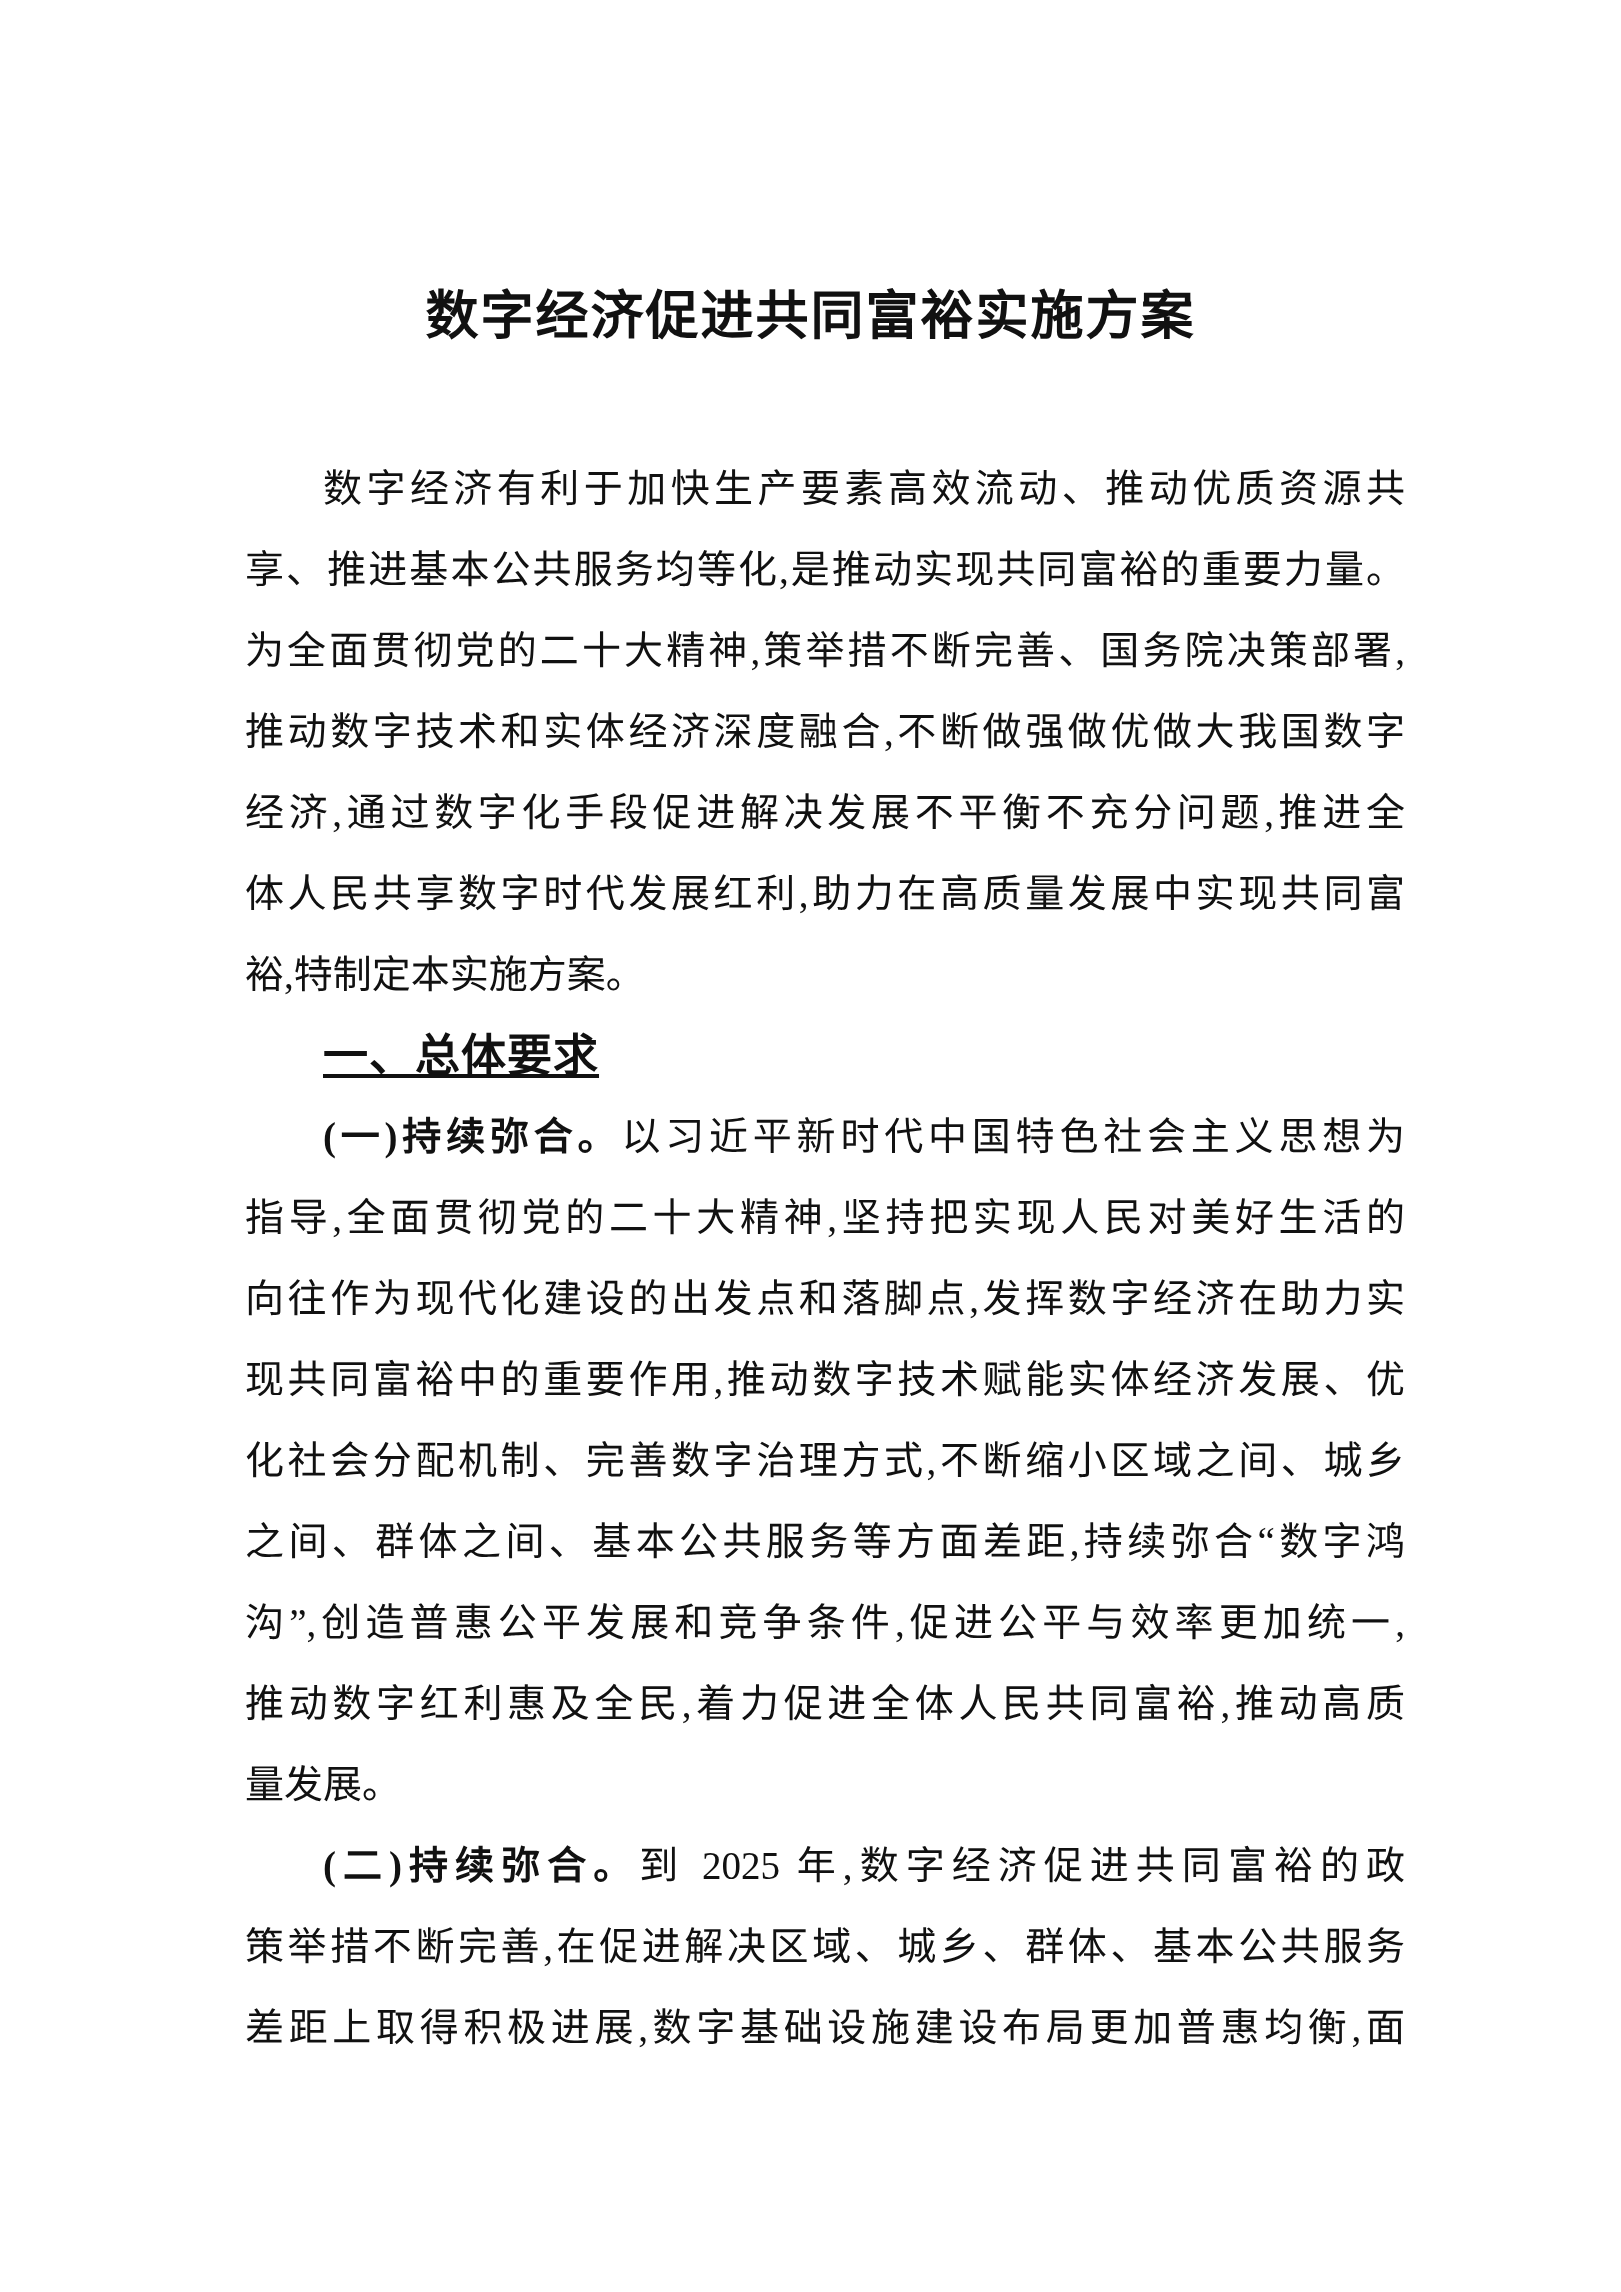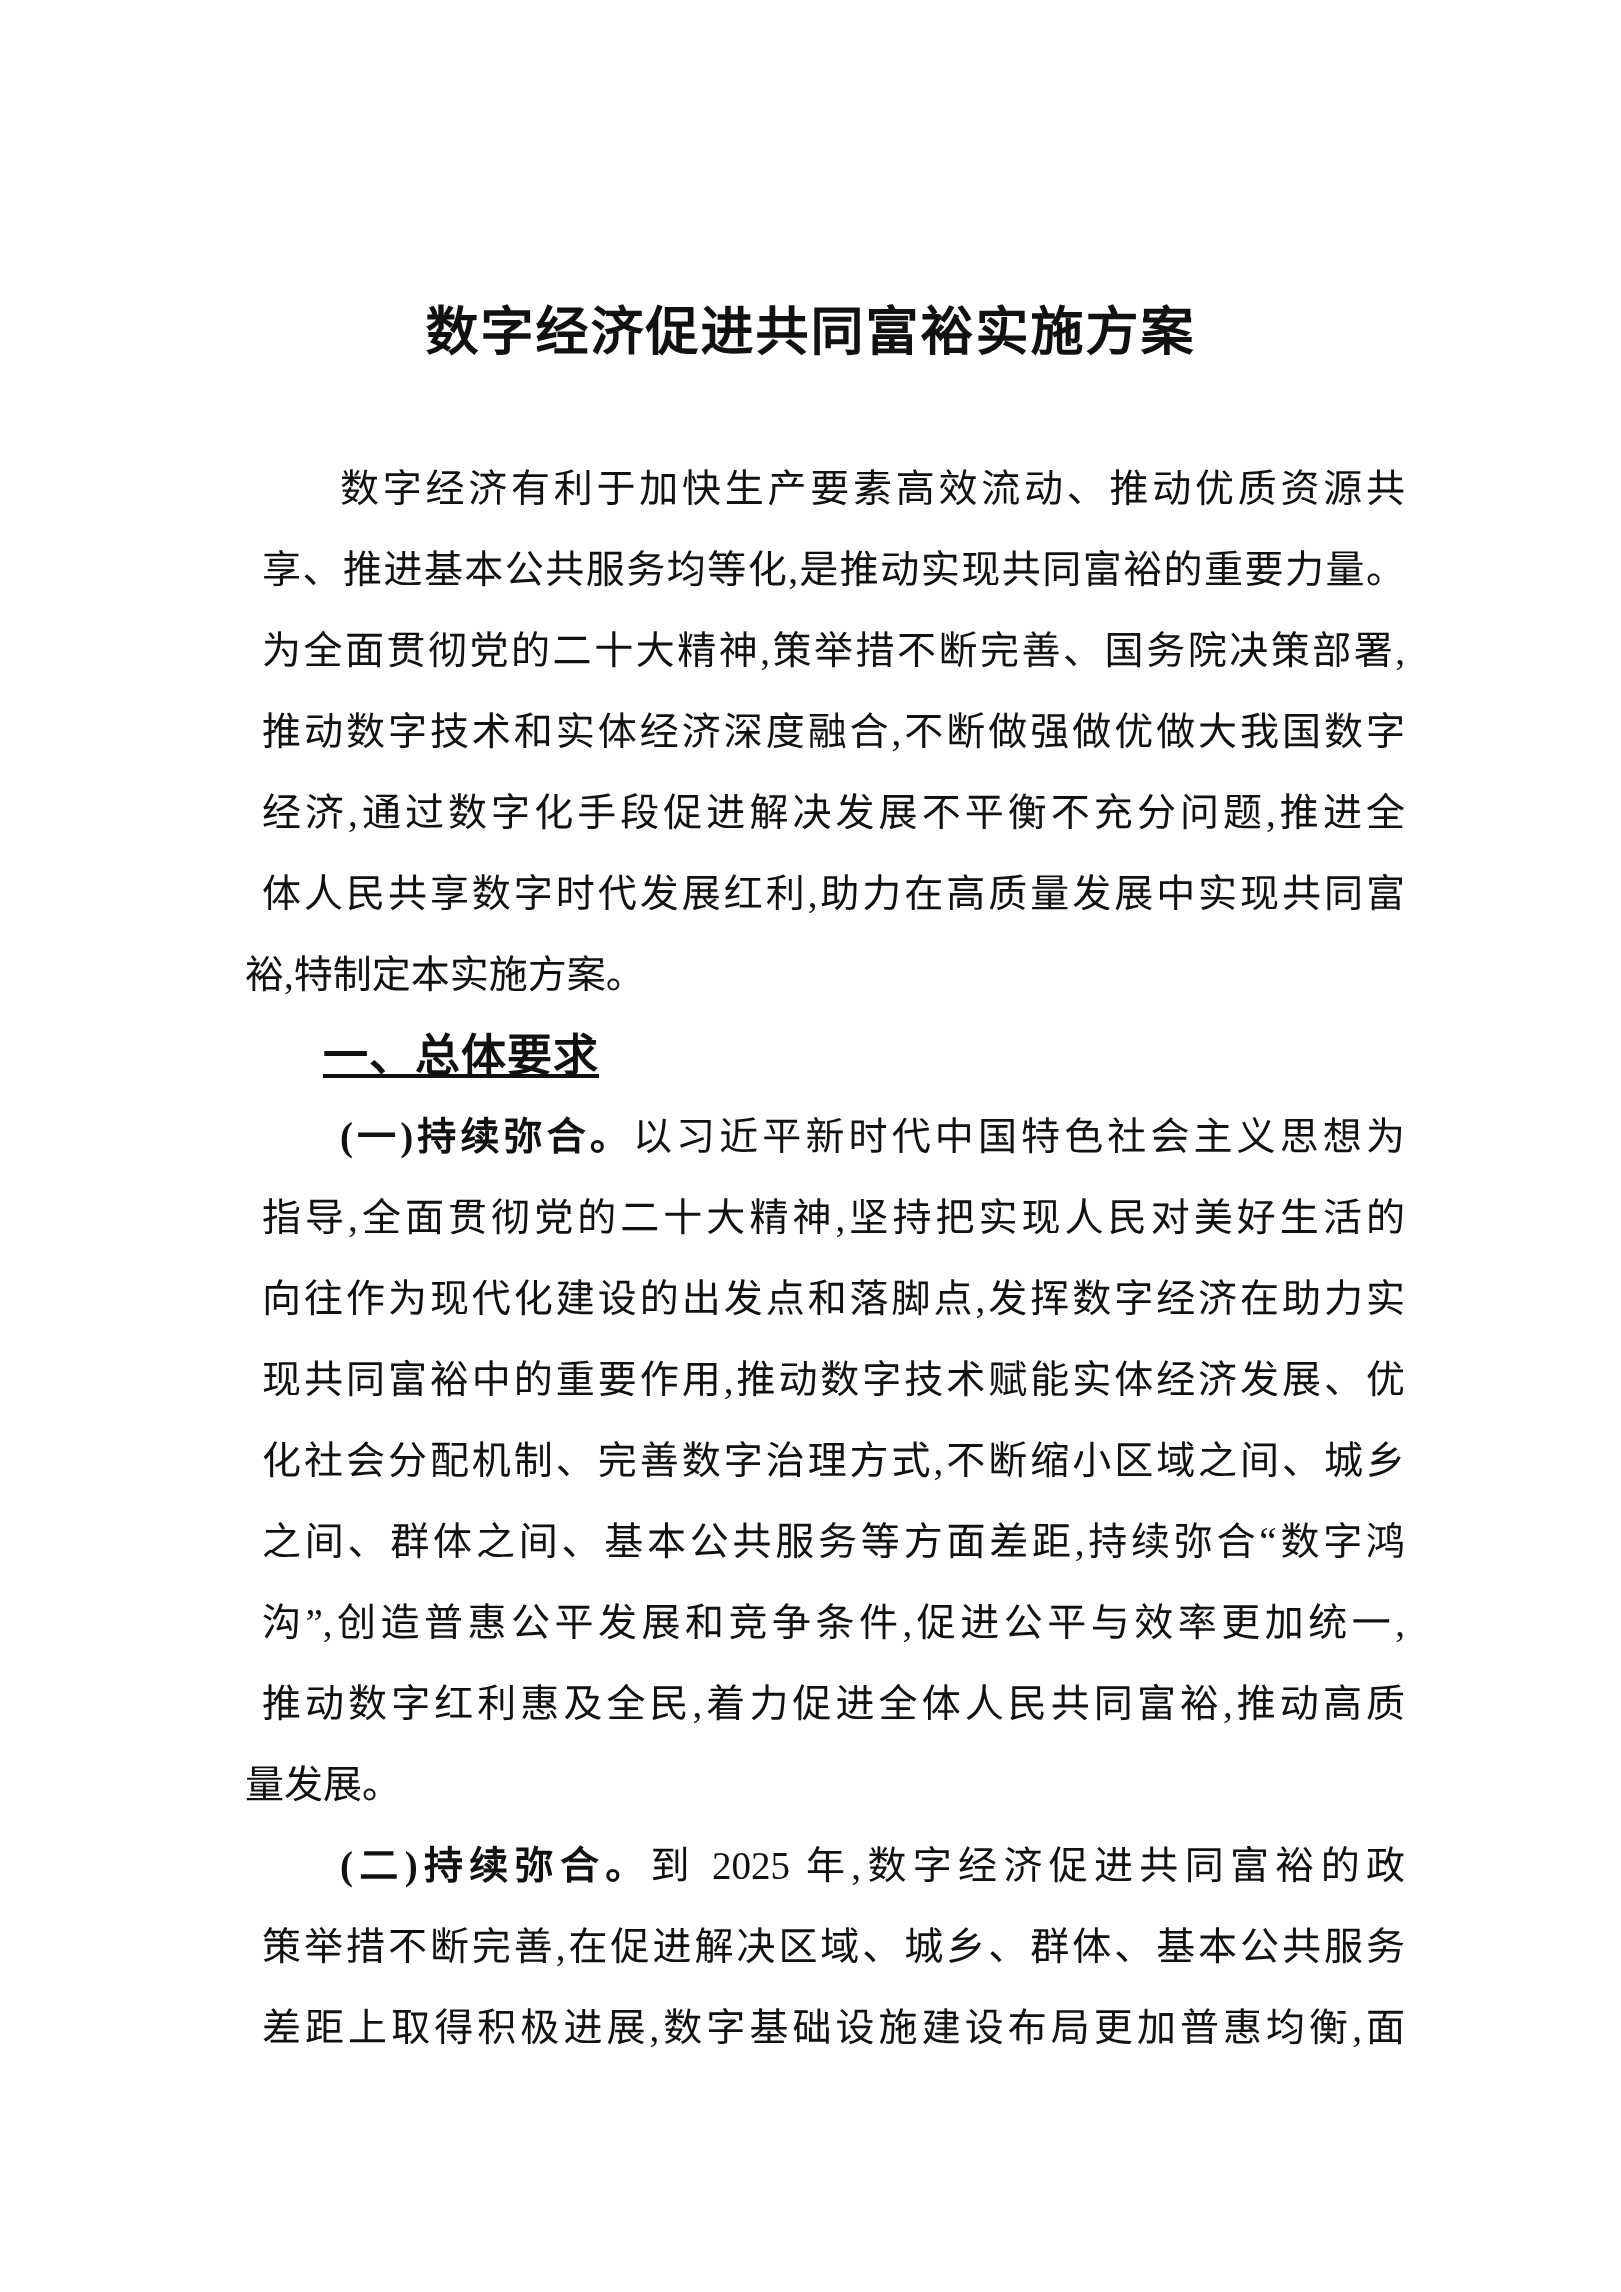--- a/index.html
+++ b/index.html
@@ -14,21 +14,21 @@
     background: #ffffff;
     overflow: hidden;
     font-family: "Liberation Serif", "DejaVu Serif", serif;
     color: #111111;
   }
   .title {
     position: absolute;
     top: 284px;
     left: 0;
     right: 0;
-    margin: 16px;
+    margin: 0;
     text-align: center;
     font-size: 53px;
     line-height: 65px;
     font-weight: 700;
     letter-spacing: 2px;
     font-family: "Liberation Serif", "DejaVu Serif", serif;
   }
   .body {
     position: absolute;
     left: 245px;
@@ -39,21 +39,20 @@
     height: 81px;
     line-height: 81px;
     font-size: 39px;
     text-align: justify;
     text-align-last: left;
     white-space: normal;
     overflow: visible;
   }
   .line.full {
     text-align-last: justify;
-    margin-left: 17px;
   }
   .line.indent {
     padding-left: 78px;
   }
   .line.heading {
     font-size: 45px;
     font-weight: 700;
     font-family: "Liberation Sans", "DejaVu Sans", sans-serif;
     letter-spacing: 1px;
     text-decoration: underline;

